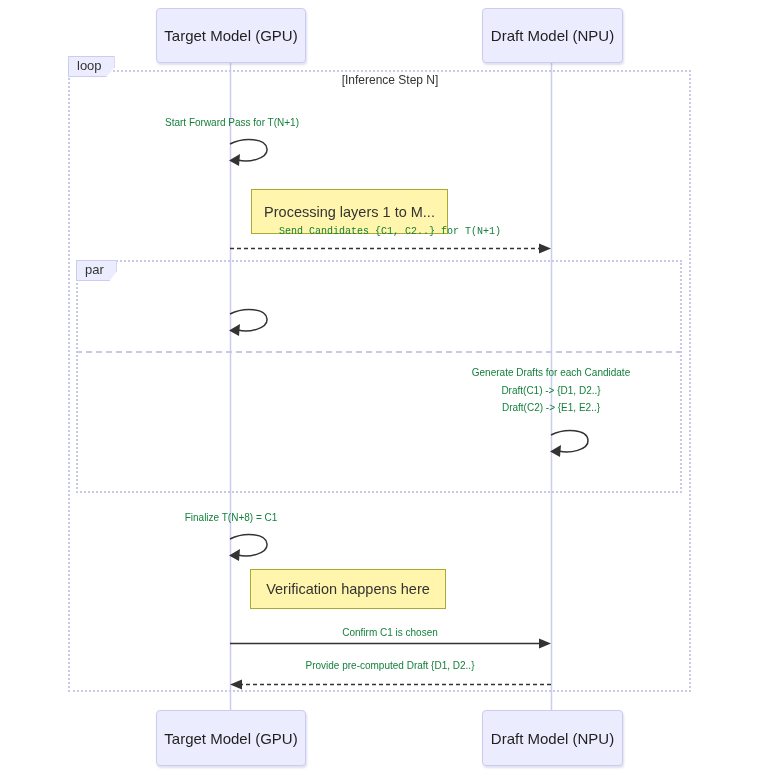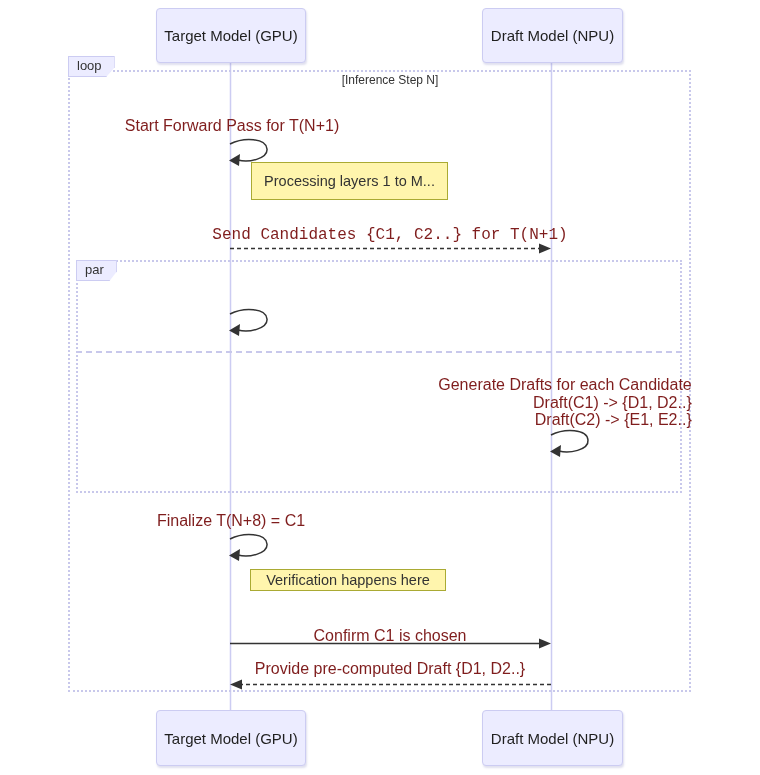--- a/index.html
+++ b/index.html
@@ -37,37 +37,37 @@
     font-size:13px; color:#333; box-sizing:border-box;
     padding:2px 12px 4px 8px; line-height:1;
   }
   .frame-tab.loop-tab { left:68px; top:56px; }
   .frame-tab.par-tab  { left:76px; top:260px; }
 
   .loop-condition { position:absolute; left:390px; top:73px; transform:translateX(-50%);
     white-space:nowrap; font-size:12px; }
 
   .msg { position:absolute; transform:translateX(-50%); white-space:nowrap;
-    font-size:16px; color:#7f1d1d; }
+    font-size:10px; color:#15803d; }
   .msg.start    { left:232px; top:117px; }
   .msg.send     { left:390px; top:226px;font-family:Liberation Mono, monospace; }
   .msg.continue { left:238px; top:287px; }
-  .msg.generate { left:551px; top:376px; text-align:right; line-height:17.5px;margin-left:14px; }
+  .msg.generate { left:551px; top:364px; text-align:center; line-height:17.5px; }
   .msg.finalize { left:231px; top:512px; }
   .msg.confirm  { left:390px; top:619px;margin-top:8px; }
   .msg.provide  { left:390px; top:660px; }
 
   .note {
     position:absolute; background:var(--note-fill,#FFF5AD);
     border:1px solid var(--note-border,#AAAA33);
     display:flex; align-items:center; justify-content:center;
     font-size:14.5px; color:#333; box-sizing:border-box;
   }
-  .note.processing   { left:251px; top:162px; width:197px; height:38px; }
-  .note.verification { left:250px; top:569px; width:196px; height:22px; }
+  .note.processing   { left:251px; top:189px; width:197px; height:45px; }
+  .note.verification { left:250px; top:569px; width:196px; height:40px; }
 </style>
 </head>
 <body>
 
 <div id="canvas">
 
   <svg class="layer" width="760" height="775">
     <defs>
       <g id="selfloop">
         <path class="msg-line" d="M0,3 C14,-4 36,-3 37,8 C38,18 18,22 8,19"></path>

